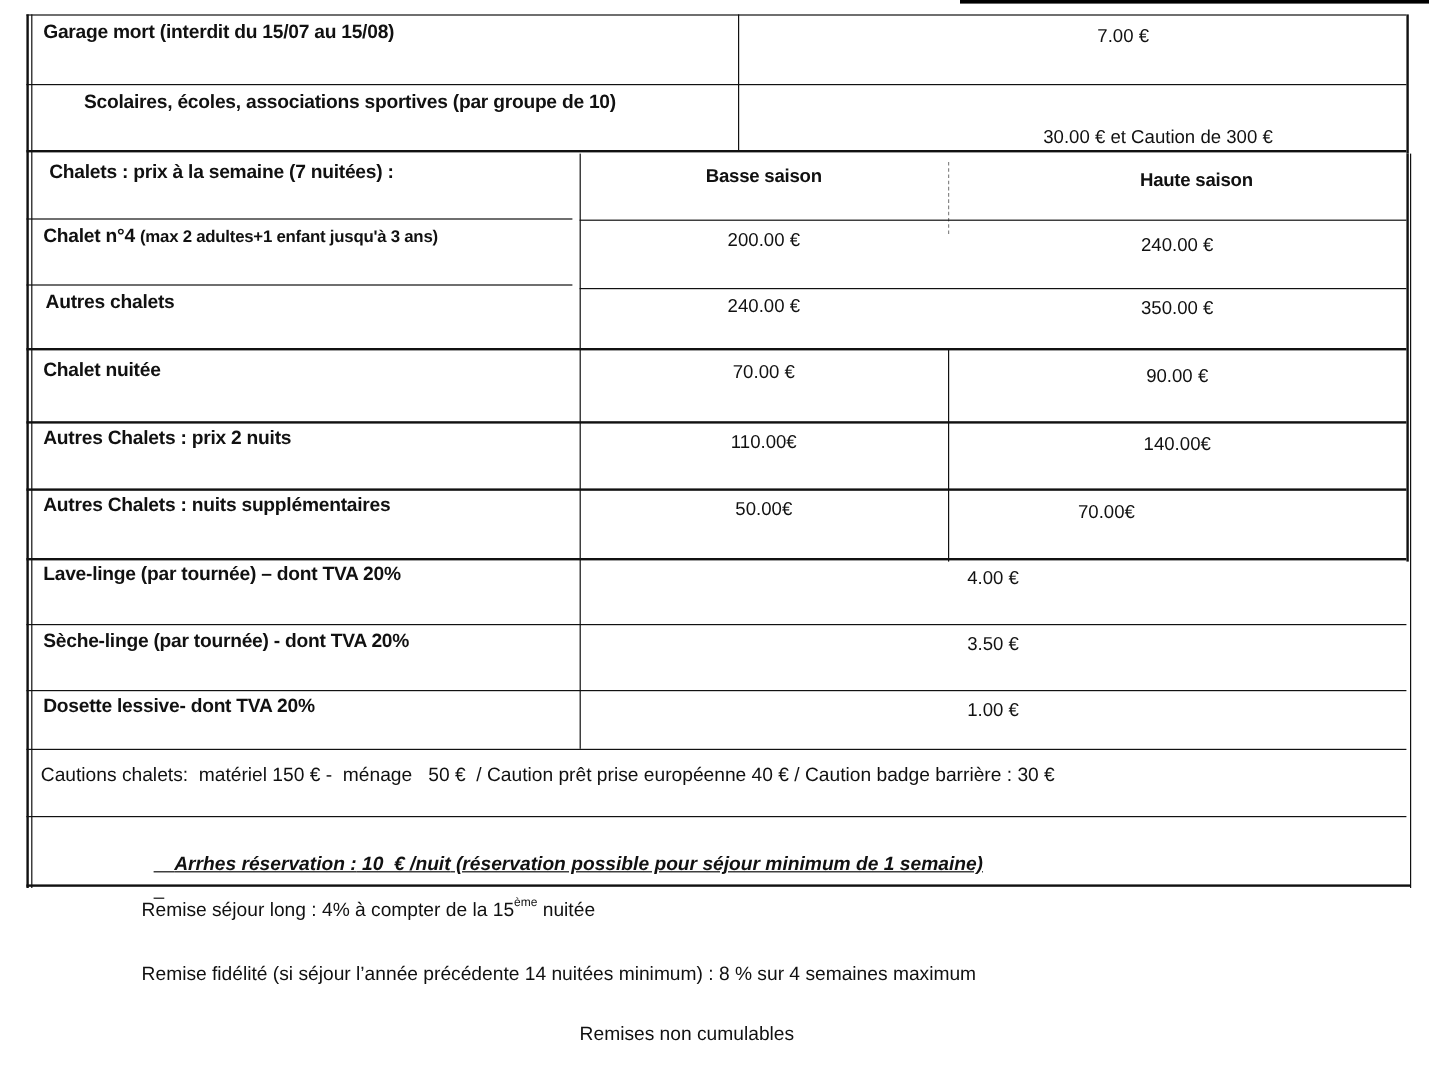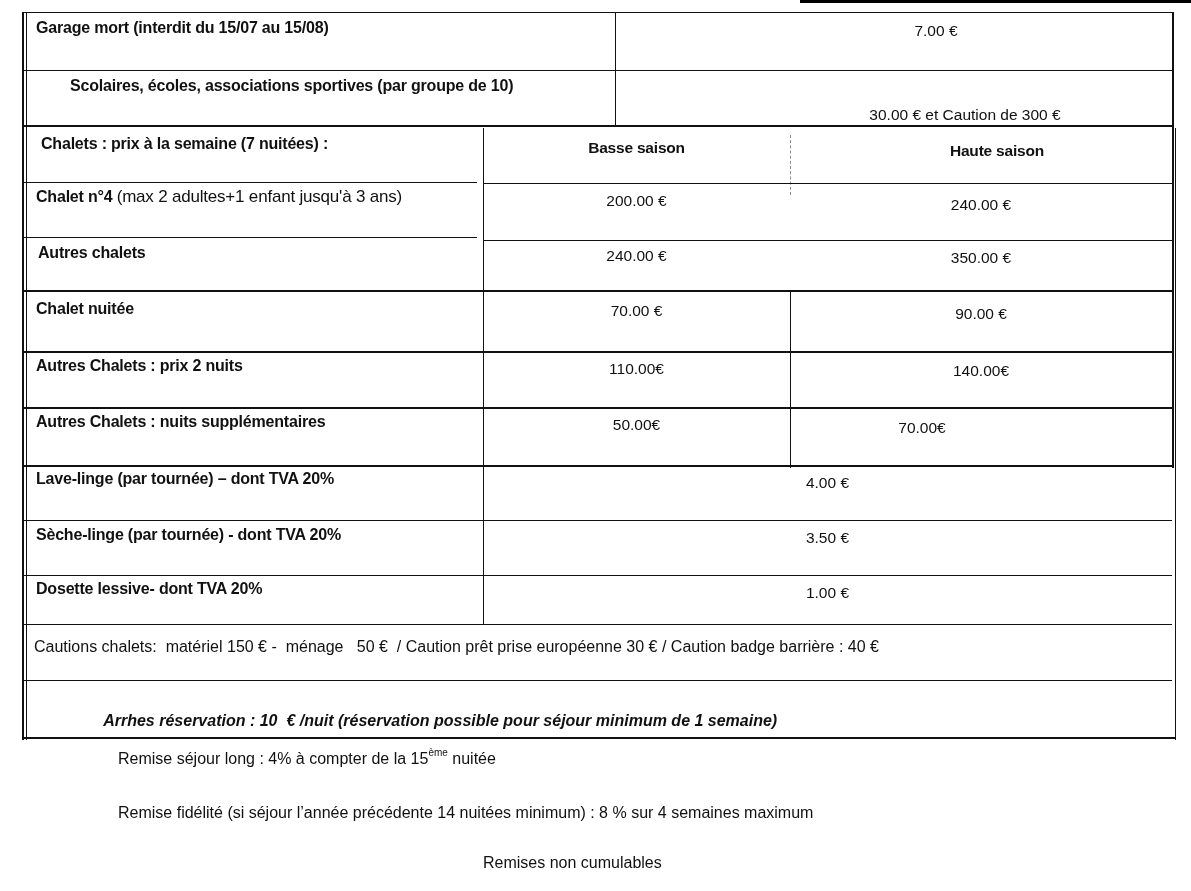--- a/index.html
+++ b/index.html
@@ -24,21 +24,21 @@
       height: 3px;
       background: #000;
     }
     .cell {
       position: absolute;
       box-sizing: border-box;
       padding: 0 0 0 14px;
       line-height: 22px;
     }
     .label { font-weight: bold; font-size: 16px; letter-spacing: -0.2px; }
-    .label small { font-weight: normal; font-size: 17px; }
+    .label small { font-weight: bold; font-size: 14px; }
     .val { text-align: center; font-size: 15.5px; padding: 0; }
     .hline { position: absolute; height: 0; border-top: 1.6px solid #111; }
     .vline { position: absolute; width: 0; border-left: 1.6px solid #111; }
     .thick { border-width: 2.4px; }
     .plain { font-weight: normal; font-size: 16px; }
     .italic-bold { font-weight: bold; font-style: italic; font-size: 16px; }
     .note { position: absolute; font-size: 16px; }
     sup { font-size: 10px; vertical-align: 8px; }
     .dotted-v { position: absolute; width: 0; border-left: 1px dashed #888; }
   </style>
@@ -121,25 +121,25 @@
   <div class="cell label" style="left:22px; top:524px; width:460px;">Sèche-linge (par tournée) - dont TVA 20%</div>
   <div class="cell val" style="left:483px; top:527px; width:689px;">3.50 €</div>
 
   <div class="hline" style="left:22px; top:575px; width:1150px;"></div>
 
   <div class="cell label" style="left:22px; top:578px; width:460px;">Dosette lessive- dont TVA 20%</div>
   <div class="cell val" style="left:483px; top:582px; width:689px;">1.00 €</div>
 
   <div class="hline" style="left:22px; top:624px; width:1150px;"></div>
 
-  <div class="cell plain" style="left:22px; top:636px; width:1150px; padding-left:12px; white-space:pre;">Cautions chalets:  matériel 150 € -  ménage   50 €  / Caution prêt prise européenne 30 € / Caution badge barrière : 40 €</div>
+  <div class="cell plain" style="left:22px; top:636px; width:1150px; padding-left:12px; white-space:pre;">Cautions chalets:  matériel 150 € -  ménage   50 €  / Caution prêt prise européenne 40 € / Caution badge barrière : 30 €</div>
 
   <div class="hline" style="left:22px; top:680px; width:1150px;"></div>
 
-  <div class="cell italic-bold" style="left:22px; top:688px; width:1150px; padding-left:64px; white-space:pre;">
+  <div class="cell italic-bold" style="left:22px; top:688px; width:1150px; padding-left:106px; white-space:pre;text-decoration:underline;">
     <span>Arrhes réservation :</span><span> 10  € /nuit</span><span> (réservation possible pour séjour minimum de 1 semaine)</span>
   </div>
 
   <div class="hline thick" style="left:22px; top:737px; width:1153px;"></div>
 </div>
 
 <div class="note" style="left:118px; top:747px;">
   <span>Remise séjour long : 4% à compter de la 15</span><sup>ème</sup><span> nuitée</span>
 </div>
 

